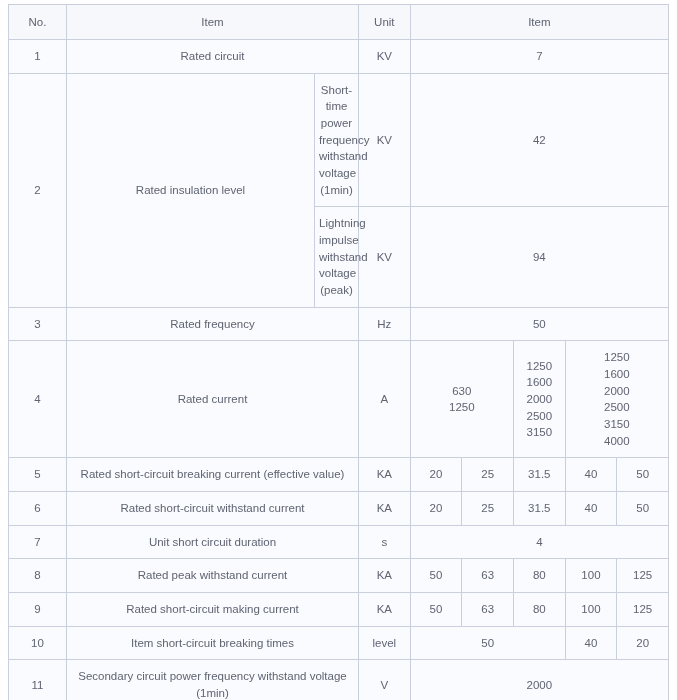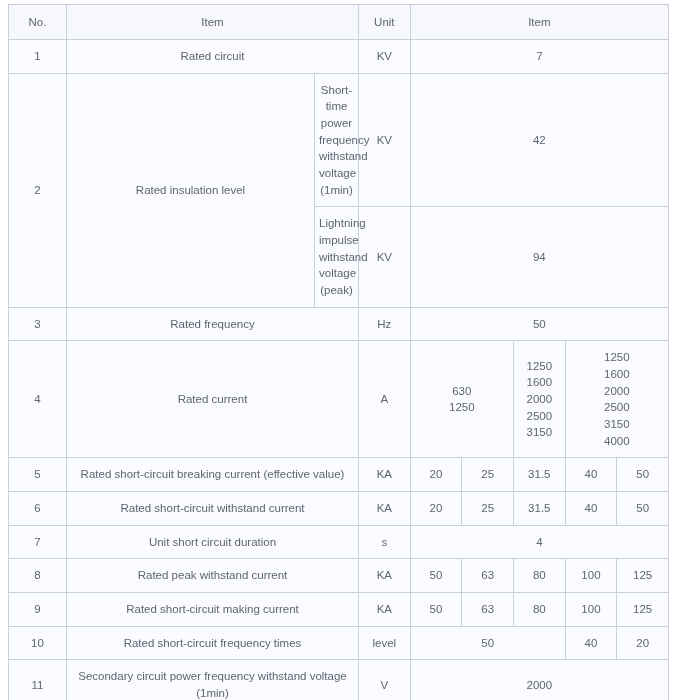--- a/index.html
+++ b/index.html
@@ -149,21 +149,21 @@
       <td>KA</td>
       <td>50</td>
       <td>63</td>
       <td>80</td>
       <td>100</td>
       <td>125</td>
     </tr>
 
     <tr>
       <td class="cell-no">10</td>
-      <td class="item-text" colspan="2">Rated short-circuit frequency times</td>
+      <td class="item-text" colspan="2">Item short-circuit breaking times</td>
       <td>level</td>
       <td colspan="3">50</td>
       <td>40</td>
       <td>20</td>
     </tr>
 
     <tr>
       <td class="cell-no">11</td>
       <td class="item-text" colspan="2">Secondary circuit power frequency withstand voltage (1min)</td>
       <td>V</td>

